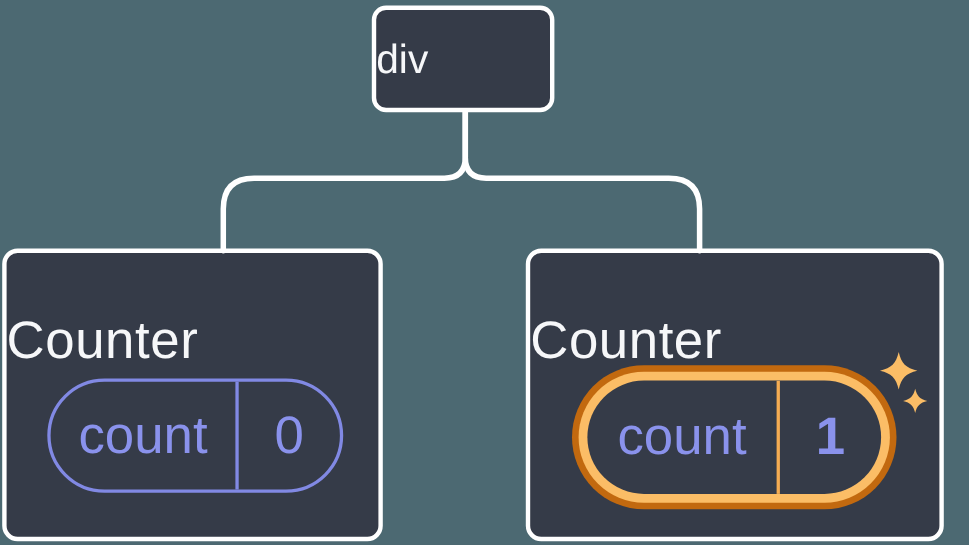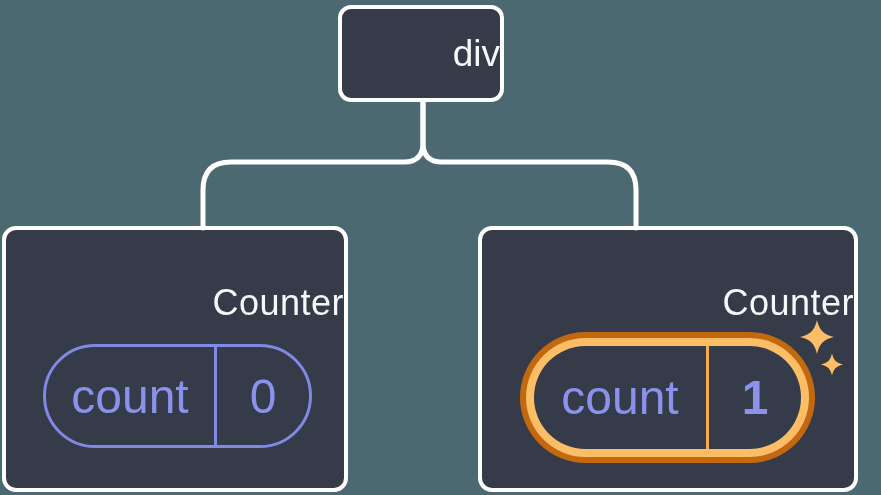--- a/index.html
+++ b/index.html
@@ -33,21 +33,21 @@
   .node-root {
     position: absolute;
     left: 338px; top: 5px;
     width: 166px; height: 97px;
     box-sizing: border-box;
     background: var(--node-fill, #353B48);
     border: 4px solid var(--node-border, #FFFFFF);
     border-radius: 13px;
     display: flex;
     align-items: center;
-    justify-content: flex-end;
+    justify-content: flex-start;
     z-index: 2;
   }
   .node-root .label {
     color: var(--title-text, #F6F7F9);
     font-size: 37px;
     font-weight: 500;
   }
 
   .card {
     position: absolute;
@@ -59,23 +59,23 @@
     border-radius: 14px;
     z-index: 2;
   }
   .card.left  { left: 2px;   width: 346px; }
   .card.right { left: 478px; width: 380px; }
 
   .card .title {
     position: absolute;
     left: 0; right: 0;
     top: 52px;
-    text-align: right;
+    text-align: left;
     color: var(--title-text, #F6F7F9);
-    font-size: 36px;
+    font-size: 48px;
     font-weight: 500;
     letter-spacing: 0.5px;
   }
 
   
   .pill {
     box-sizing: border-box;
     display: flex;
     align-items: stretch;
     background: var(--node-fill, #353B48);

